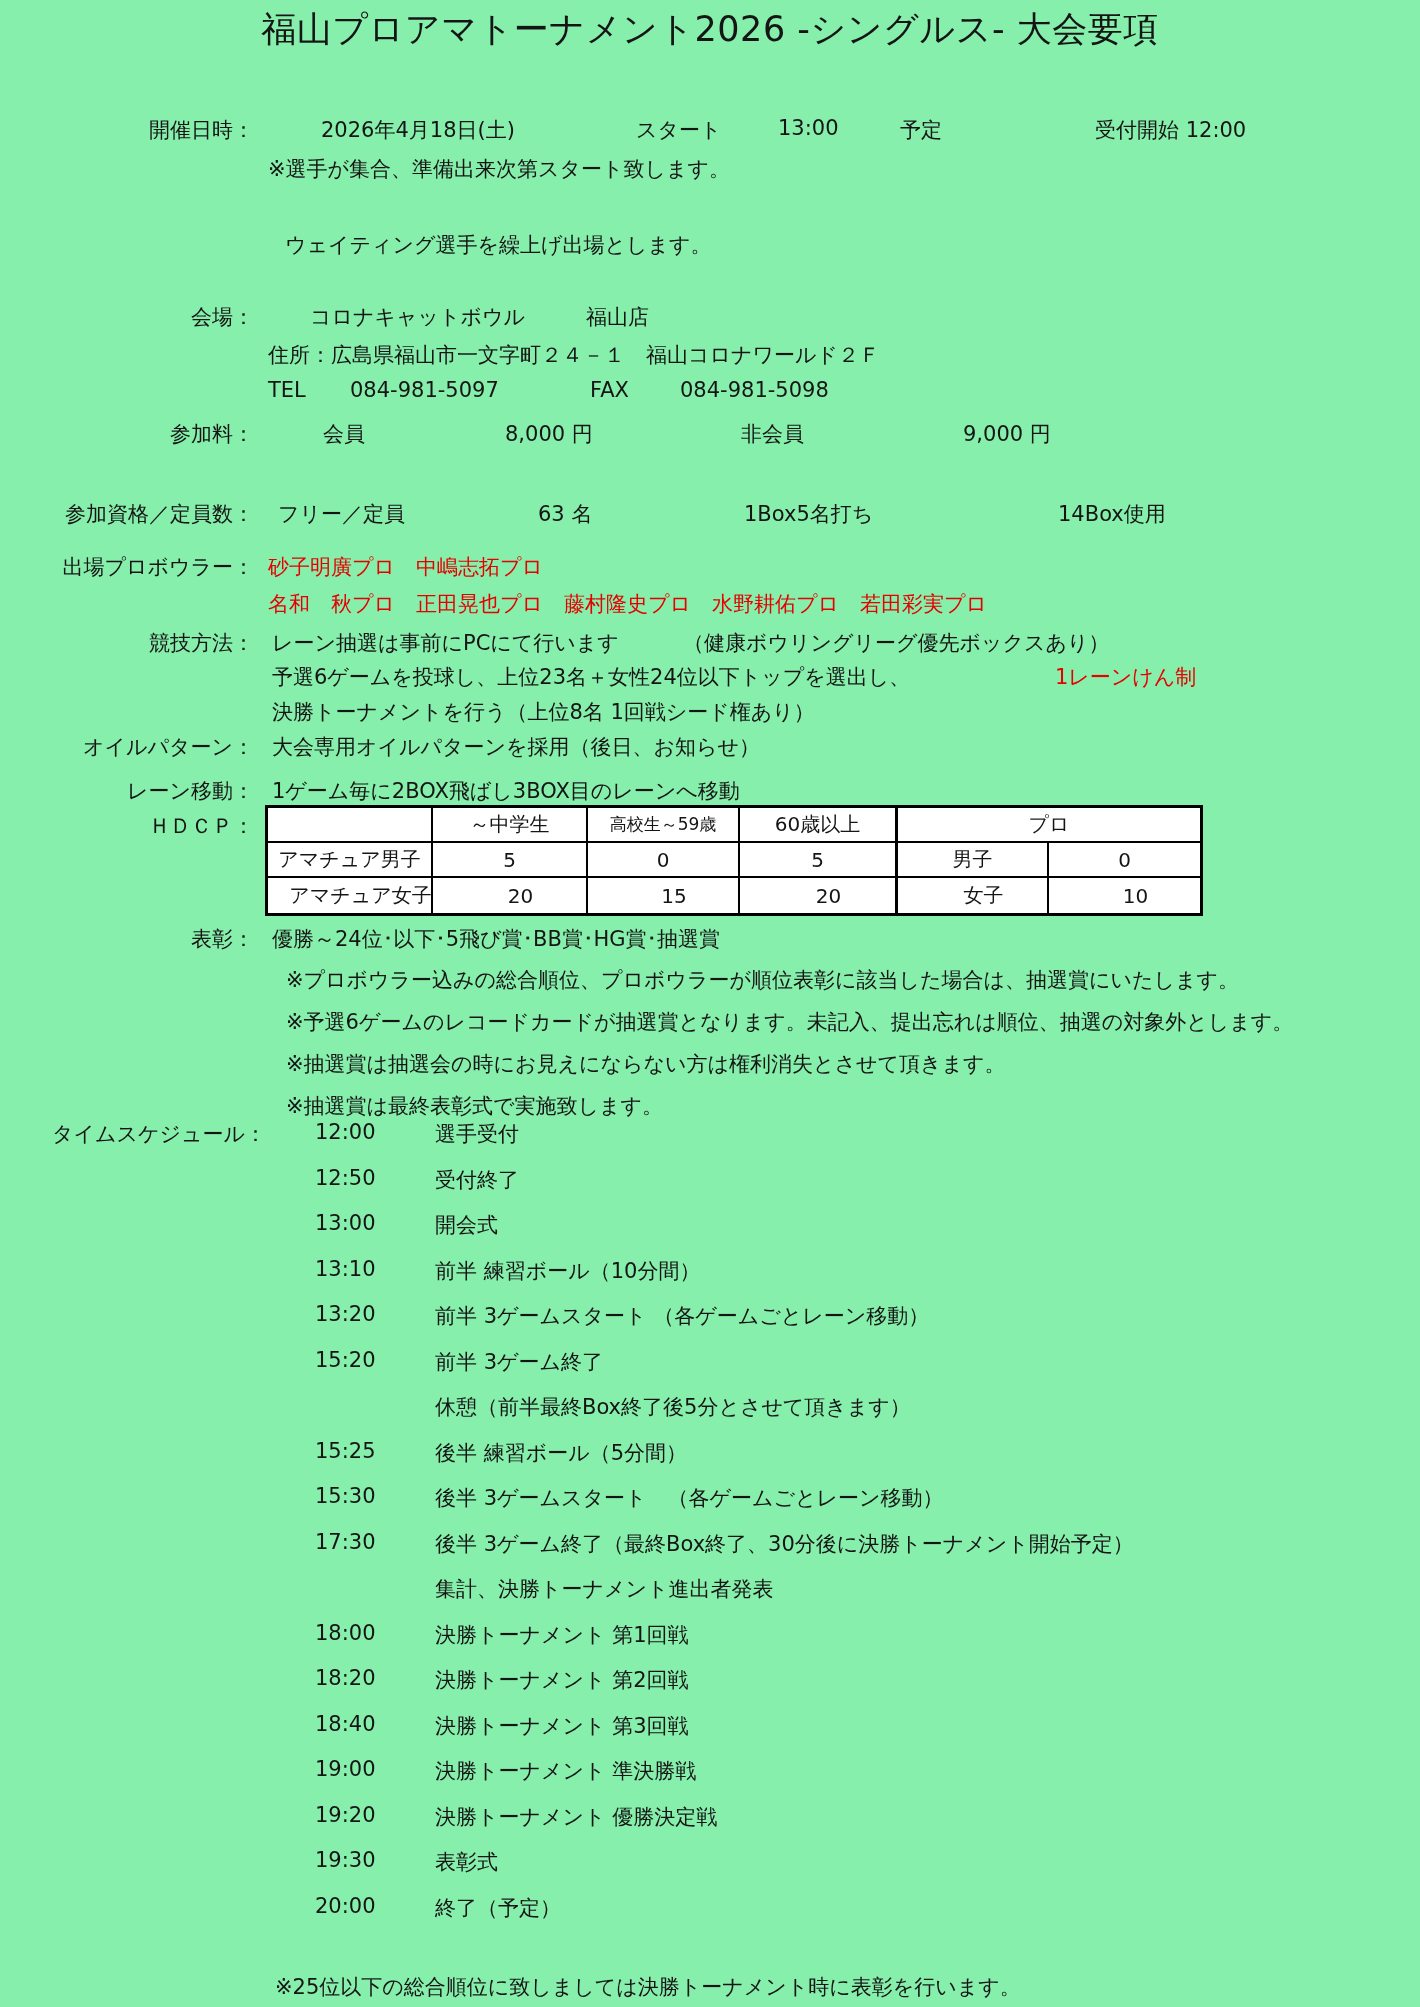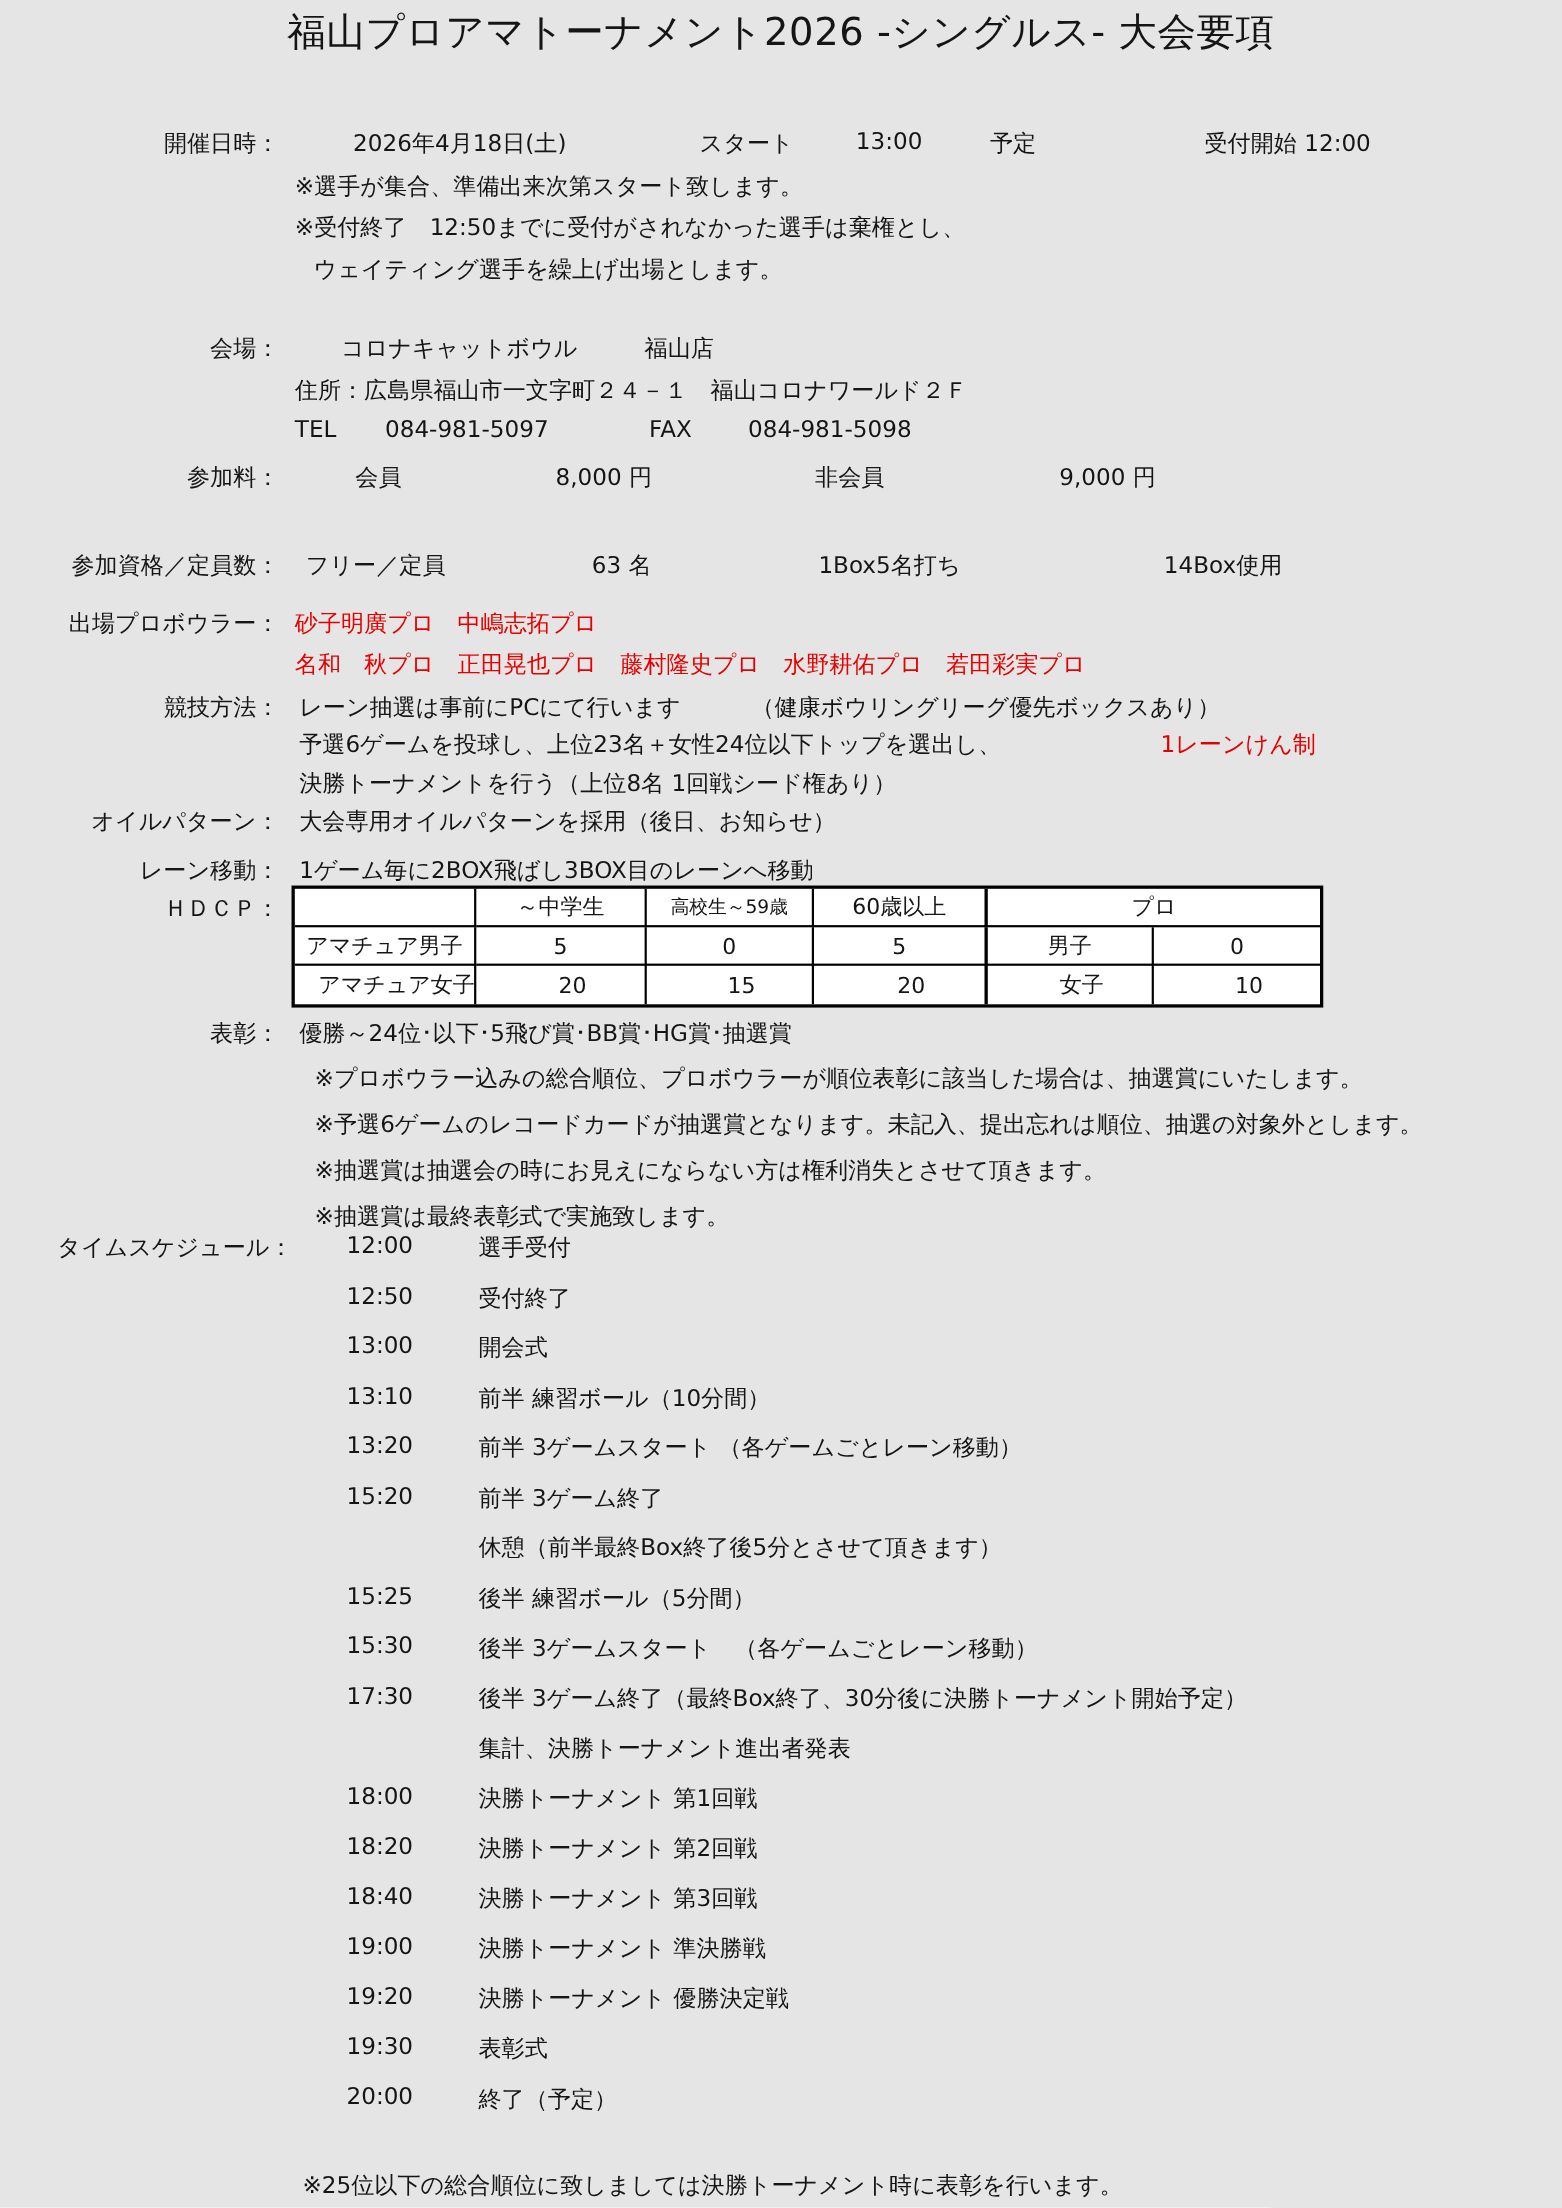--- a/index.html
+++ b/index.html
@@ -1,16 +1,16 @@
 <!DOCTYPE html>
 <html><head>
 <meta charset="utf-8">
 <style>
   html,body{margin:0;padding:0;background:#ffffff;}
-  .page{position:relative;width:1420px;height:2007px;background:#e5e5e5;color:#151515;
+  .page{position:relative;width:1420px;height:2007px;background:#86efac;color:#151515;
         font-family:"DejaVu Sans","Liberation Sans",sans-serif;font-size:21px;overflow:hidden;}
   .title{position:absolute;top:6px;left:0;width:100%;text-align:center;font-size:35px;font-weight:500;letter-spacing:.5px;white-space:pre;}
   .line{position:absolute;left:0;width:100%;height:28px;white-space:pre;}
   .lbl{position:absolute;left:0;top:0;width:254px;text-align:right;}
   .lbl.wide{width:266px;}
   .frag{position:absolute;top:0;}
   .red{color:#e60000;}
   .hdcp-table{position:absolute;left:265px;top:805px;display:grid;
               grid-template-columns:165px 155px 152px 158px 151px 151px;
               grid-auto-rows:35px;border:3px solid #000;font-size:20px;background:#fff;}
@@ -34,23 +34,20 @@
   <div class="line" style="top:116px">
     <span class="lbl">開催日時：</span>
     <span class="frag" style="left:321px">2026年4月18日(土)</span>
     <span class="frag" style="left:636px">スタート</span>
     <span class="frag" style="left:778px">13:00</span>
     <span class="frag" style="left:900px">予定</span>
     <span class="frag" style="left:1095px">受付開始 12:00</span>
   </div>
   <div class="line" style="top:155px">
     <span class="frag" style="left:268px">※選手が集合、準備出来次第スタート致します。</span>
-  </div>
-  <div class="line" style="top:193px">
-    <span class="frag" style="left:268px">※受付終了　12:50までに受付がされなかった選手は棄権とし、</span>
   </div>
   <div class="line" style="top:231px">
     <span class="frag" style="left:285px">ウェイティング選手を繰上げ出場とします。</span>
   </div>
 
   <div class="line" style="top:303px">
     <span class="lbl">会場：</span>
     <span class="frag" style="left:310px">コロナキャットボウル</span>
     <span class="frag" style="left:586px">福山店</span>
   </div>

